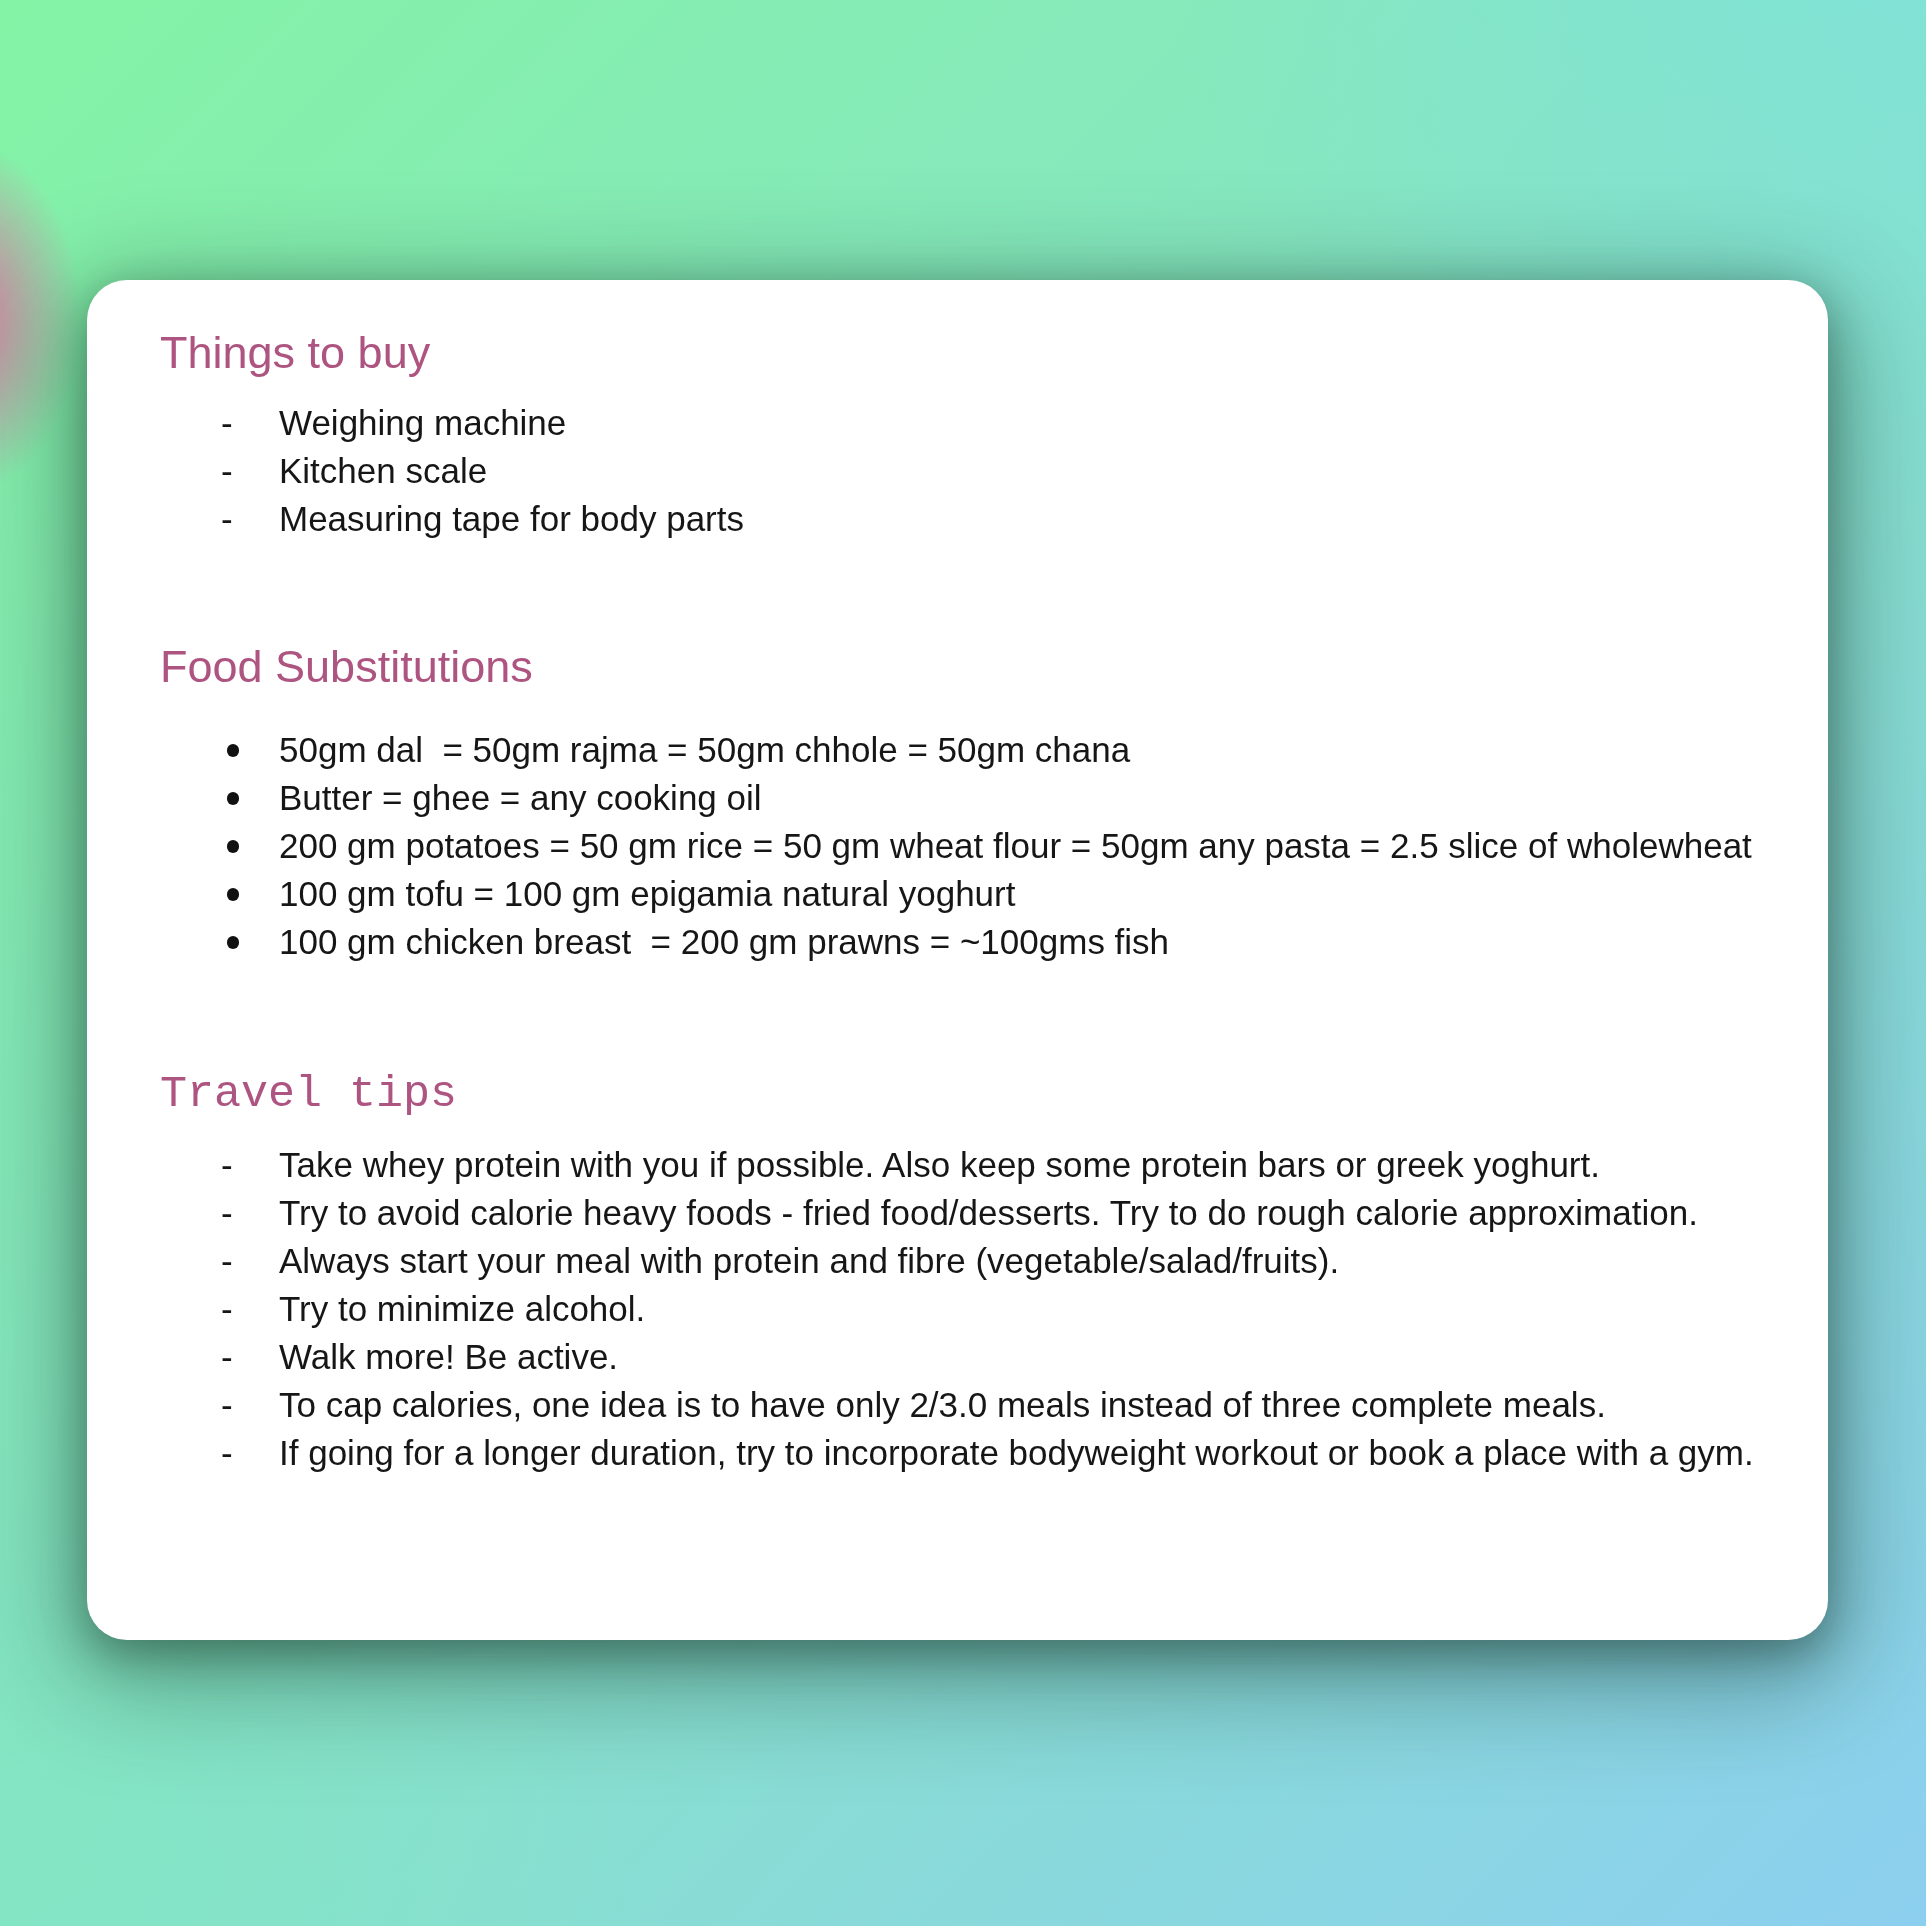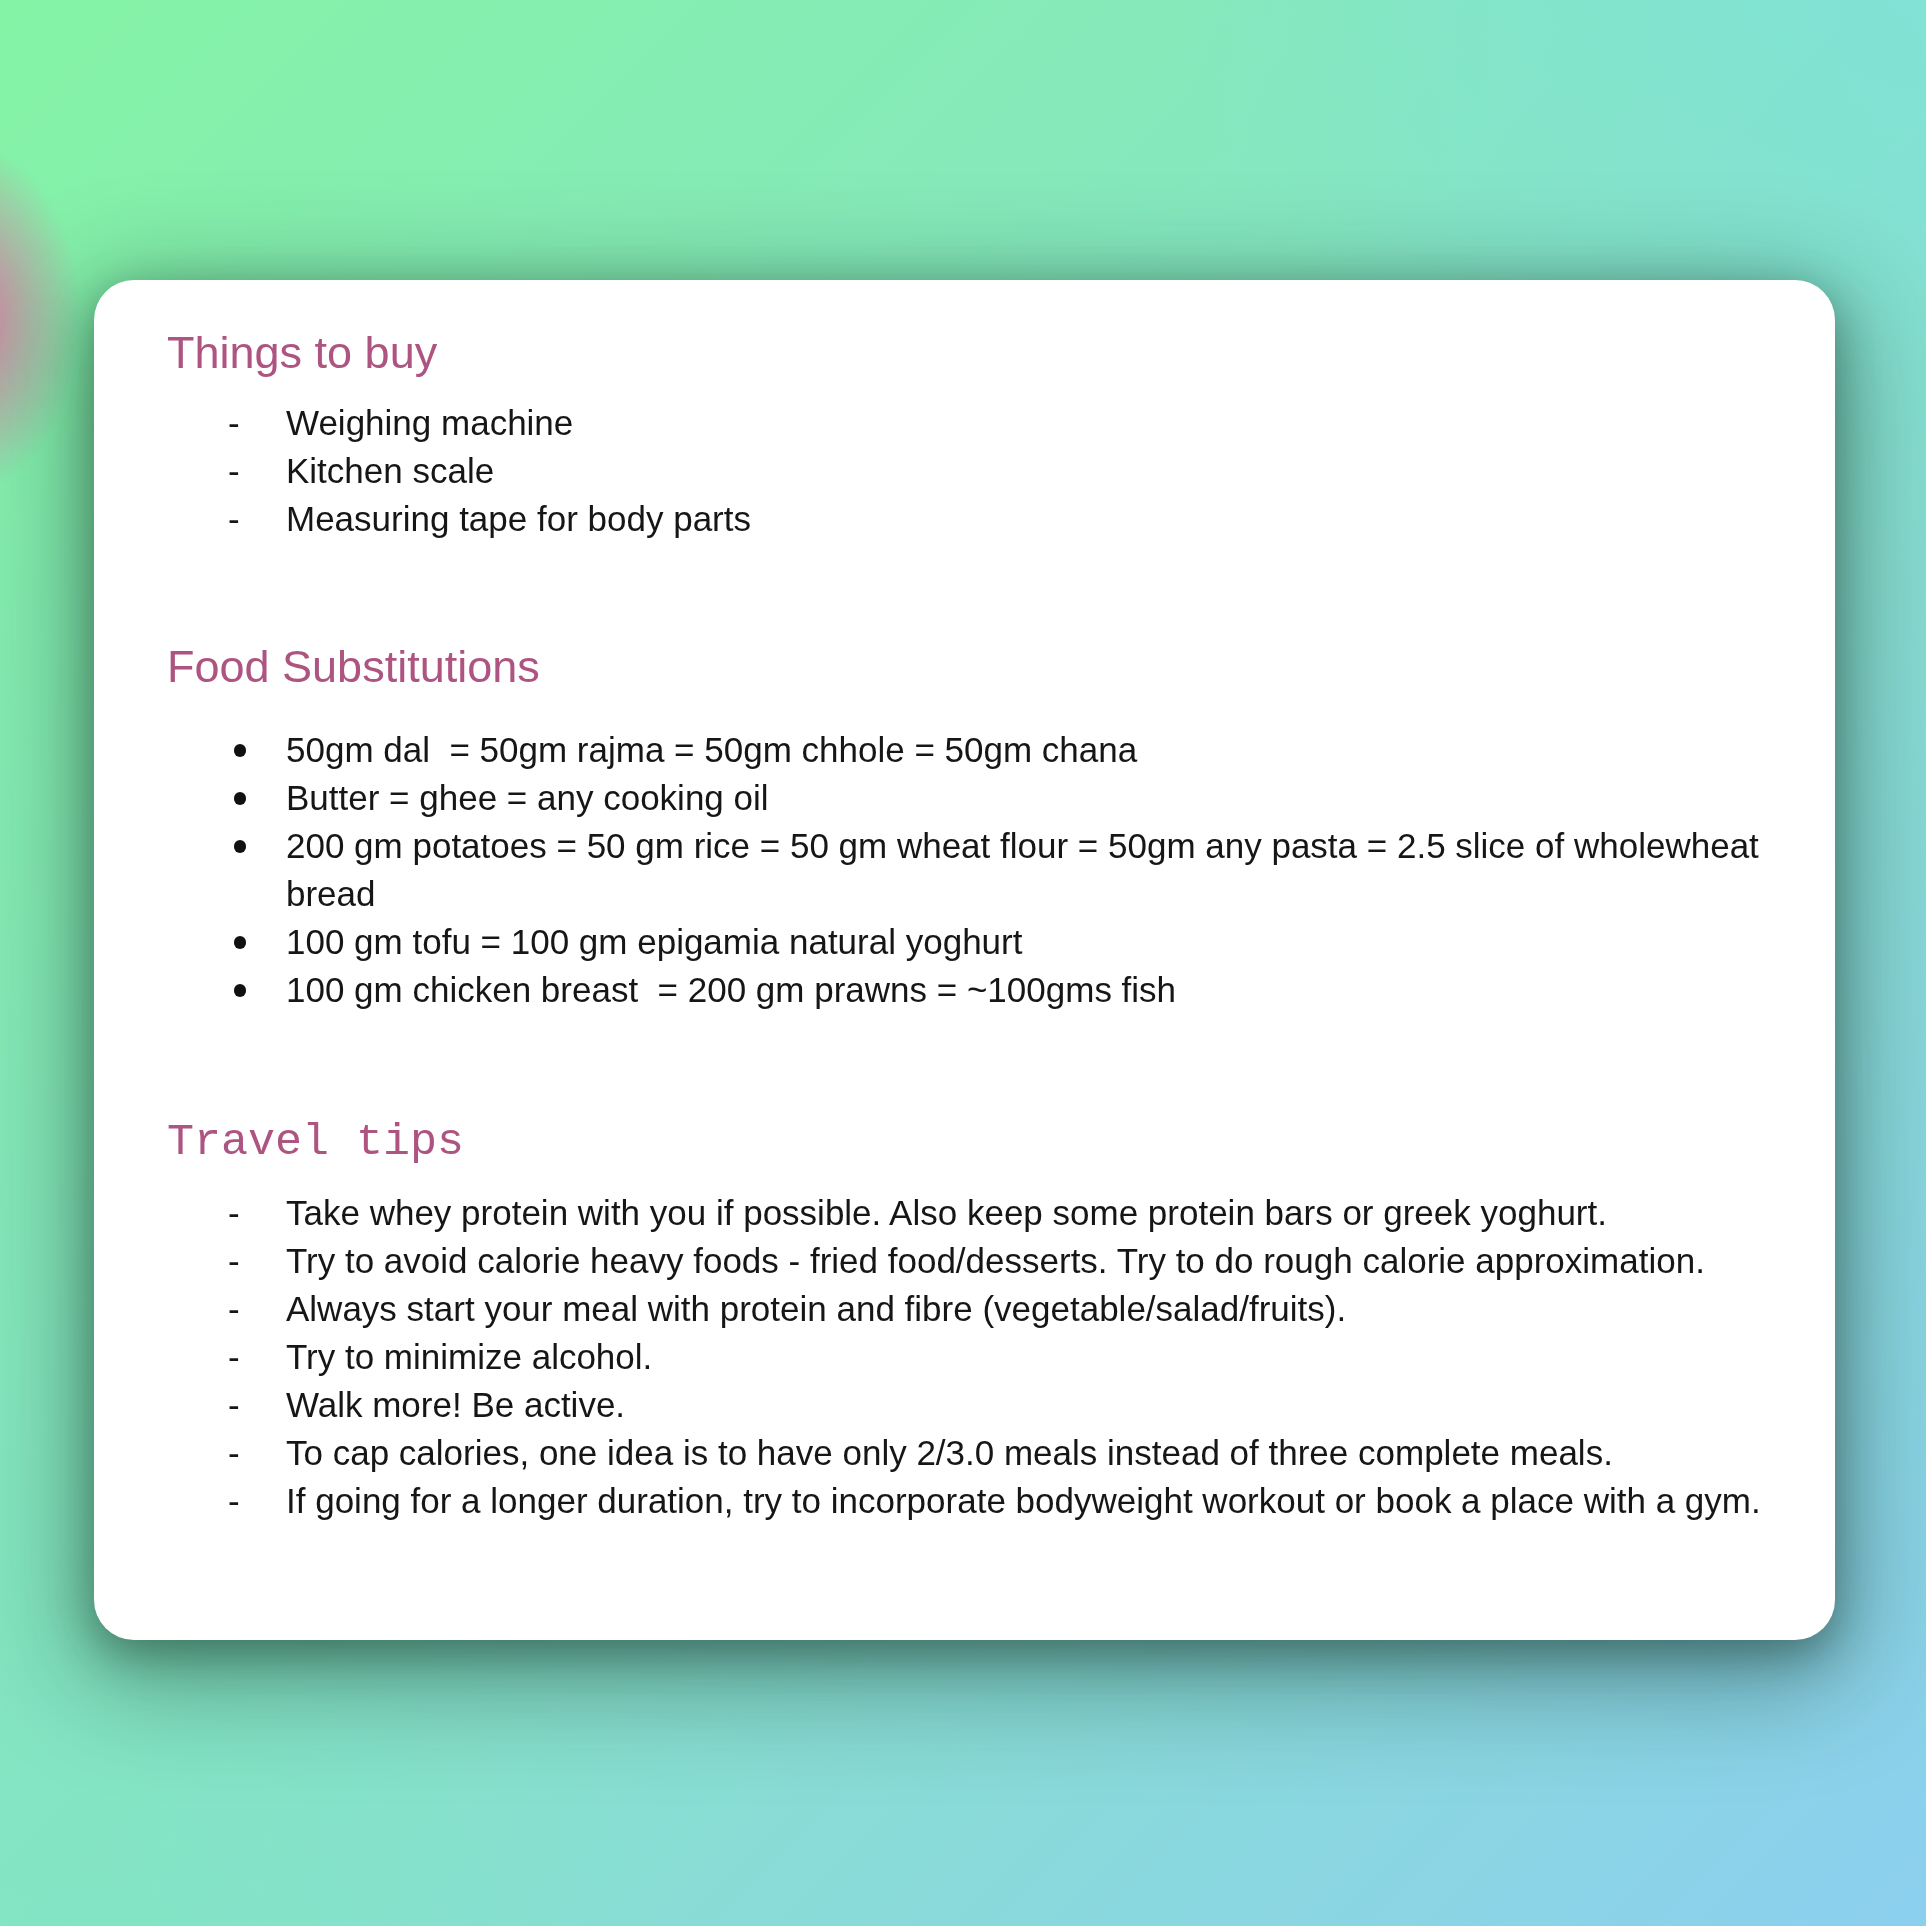--- a/index.html
+++ b/index.html
@@ -16,21 +16,21 @@
     width: 1926px;
     height: 1926px;
     background:
       radial-gradient(184px 263px at -43px 318px, rgba(233,94,159,0.92), rgba(233,94,159,0) 68%),
       radial-gradient(1163px 918px at 103% -6%, rgba(126,226,221,0.80), rgba(126,226,221,0) 72%),
       radial-gradient(1101px 857px at -6% 106%, rgba(128,230,193,0.80), rgba(128,230,193,0) 72%),
       linear-gradient(135deg, #84f3a5 0%, #86e4c6 48%, #8ccfef 100%);
   }
   .card {
     position: absolute;
-    left: 94px;
+    left: 87px;
     top: 280px;
     width: 1741px;
     height: 1360px;
     box-sizing: border-box;
     background: #ffffff;
     border-radius: 40px;
     box-shadow:
       0 13.5px 43px rgba(15, 40, 28, 0.38),
       0 27.5px 110px 15.3px rgba(15, 45, 30, 0.40);
     padding: 45px 12px 40px 0;
@@ -116,21 +116,20 @@
             <span class="mk disc"></span>
             <span class="line">50gm dal  = 50gm rajma = 50gm chhole = 50gm chana</span>
           </li>
         <li>
             <span class="mk disc"></span>
             <span class="line">Butter = ghee = any cooking oil</span>
           </li>
         <li>
             <span class="mk disc"></span>
             <span class="line">200 gm potatoes = 50 gm rice = 50 gm wheat flour = 50gm any pasta = 2.5 slice of wholewheat</span>
-            <span class="line">bread</span>
           </li>
         <li>
             <span class="mk disc"></span>
             <span class="line">100 gm tofu = 100 gm epigamia natural yoghurt</span>
           </li>
         <li>
             <span class="mk disc"></span>
             <span class="line">100 gm chicken breast  = 200 gm prawns = ~100gms fish</span>
           </li>
       </ul>

